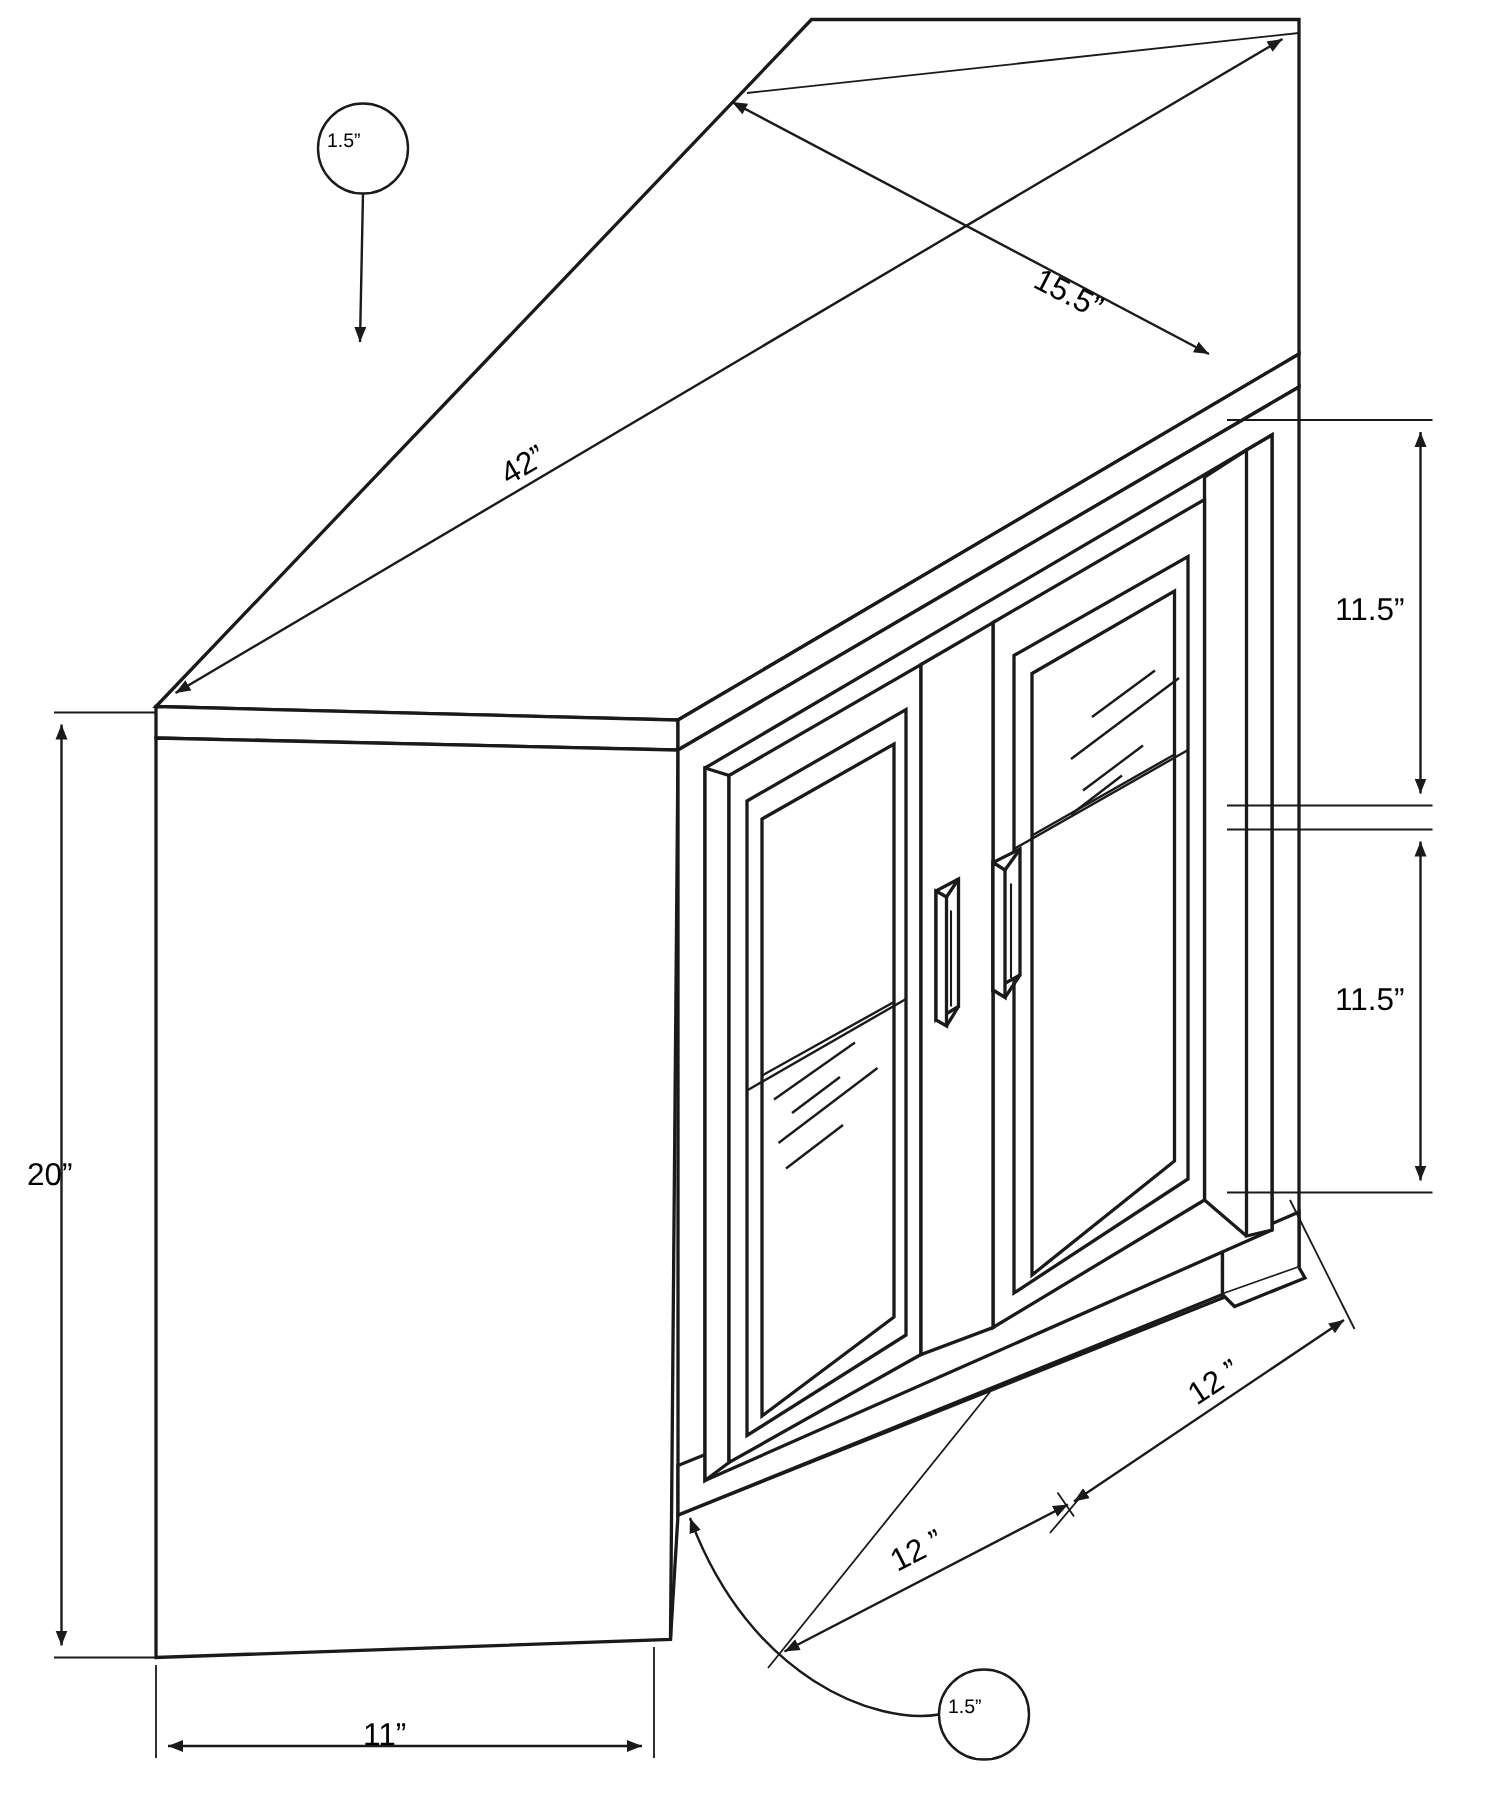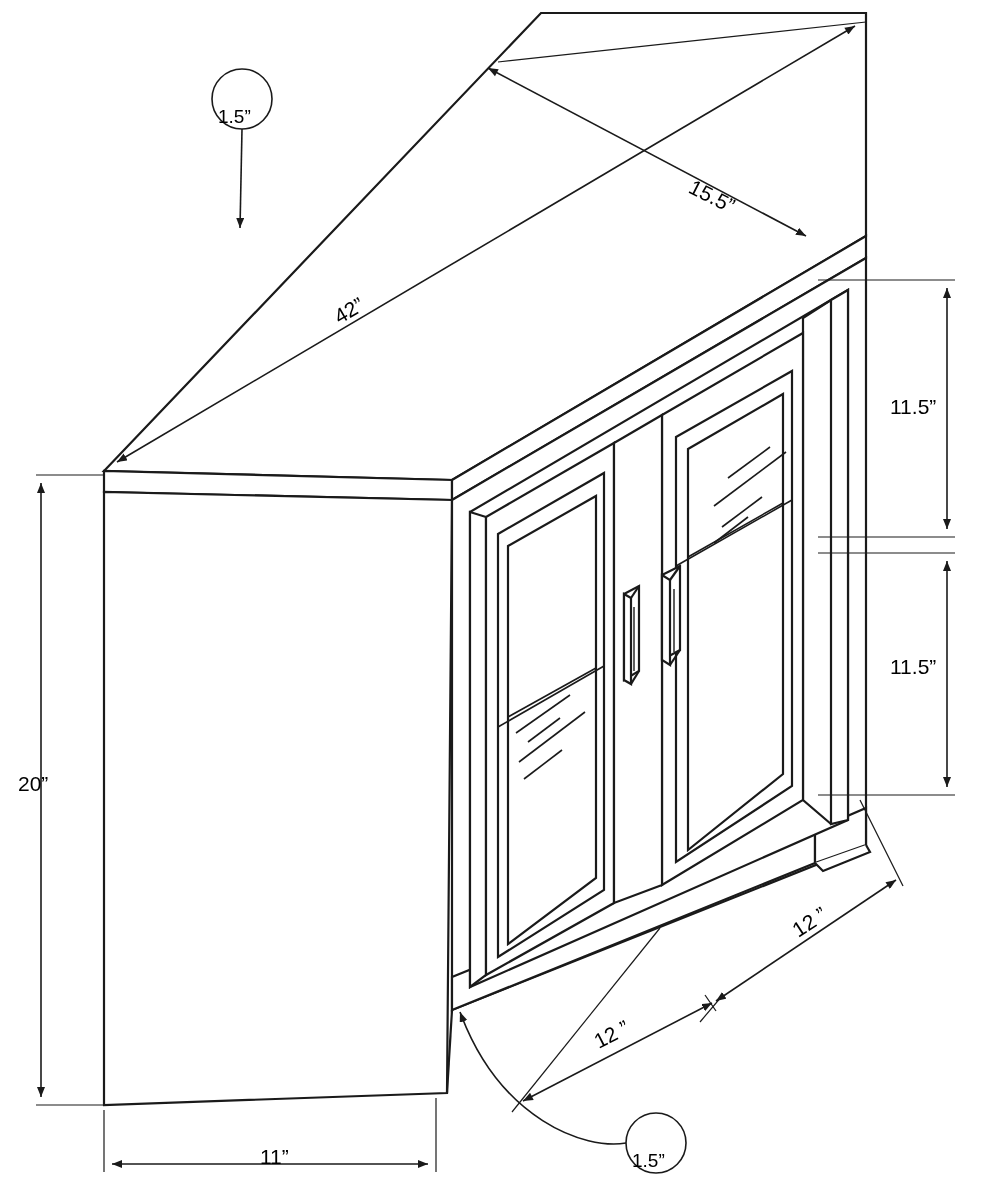--- a/index.html
+++ b/index.html
@@ -25,22 +25,21 @@
     height: 1200px;
   }
   .dim-label {
     position: absolute;
     font-family: "Liberation Sans", sans-serif;
     color: #000000;
     white-space: nowrap;
     font-size: 21px;
   }
   .dim-label.small {
-    font-size: 19px;
-    margin-top: 20px;
+    font-size: 13px;
   }
 </style>
 </head>
 <body>
 
 <div id="page">
 
   <svg id="drawing" viewBox="0 0 1005 1200">
     <defs>
       <marker id="arrow" markerWidth="12" markerHeight="12" refX="10" refY="4" orient="auto" markerUnits="userSpaceOnUse">
@@ -168,17 +167,17 @@
   <div class="dim-label" style="left:890px; top:395px;">11.5”</div>
 
   <div class="dim-label" style="left:890px; top:655px;">11.5”</div>
 
   <div class="dim-label" style="left:18px; top:772px;">20”</div>
 
   <div class="dim-label" style="left:788px; top:922px; transform:rotate(-33deg); transform-origin:left top;">12 ”</div>
 
   <div class="dim-label" style="left:590px; top:1032px; transform:rotate(-27deg); transform-origin:left top;">12 ”</div>
 
-  <div class="dim-label" style="left:260px; top:1145px;">11”</div>
+  <div class="dim-label" style="left:242px; top:1145px;">11”</div>
 
   <div class="dim-label small" style="left:632px; top:1130px;">1.5”</div>
 
 </div>
 
 </body></html>

